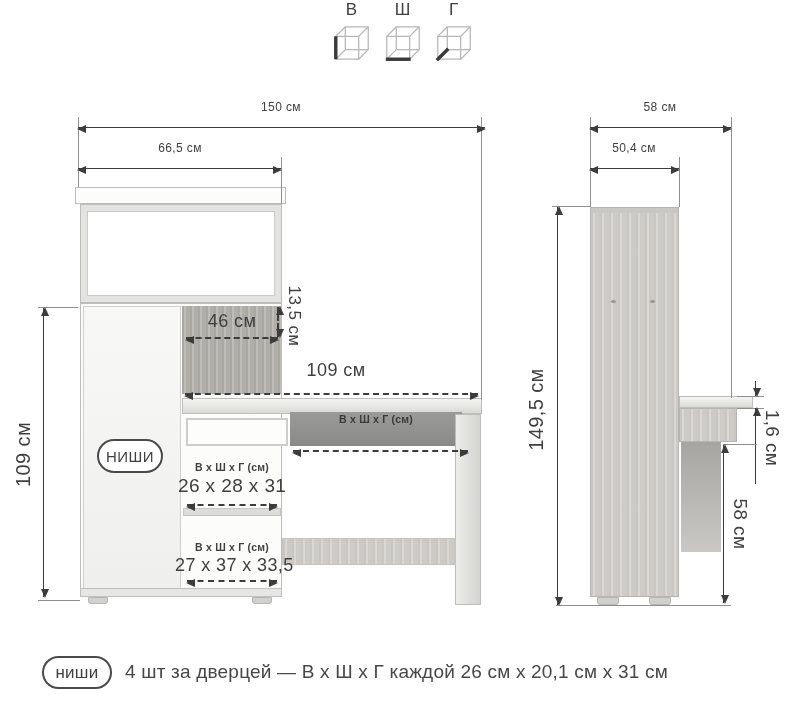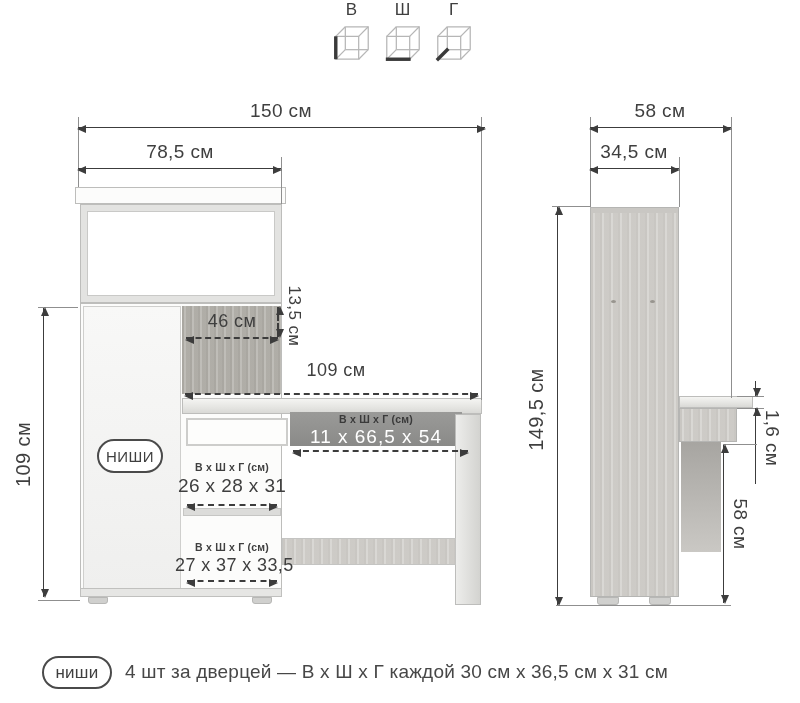--- a/index.html
+++ b/index.html
@@ -3,21 +3,21 @@
 <meta charset="utf-8">
 <style>
   html,body { margin:0; padding:0; background:#ffffff; }
   .canvas {
     position:relative; width:800px; height:703px; background:#ffffff;
     font-family:"Liberation Sans", sans-serif; color:#3f3f3f; overflow:hidden;
   }
   .abs { position:absolute; }
 
   
-  .lbl { position:absolute; text-align:center; font-size:19px; color:#3f3f3f;
+  .lbl { position:absolute; text-align:center; font-size:12px; color:#3f3f3f;
          white-space:nowrap; letter-spacing:.4px; }
   .lbl.sm { font-size:10.5px; font-weight:bold; letter-spacing:.2px; }
   .lbl.md { font-size:18px; }
   .rot90  { transform:rotate(90deg); }
   .rotm90 { transform:rotate(-90deg); }
 
   
   .dim-h { position:absolute; height:0; border-top:1.6px solid #3c3c3c; }
   .dim-h::before,.dim-h::after { content:""; position:absolute; top:-3.2px; width:0; height:0;
       border-top:4px solid transparent; border-bottom:4px solid transparent; }
@@ -134,21 +134,20 @@
     <div class="abs" style="left:83px;top:306px;width:98px;height:284px;box-sizing:border-box;border:1px solid #cfcfcd;background:linear-gradient(180deg,#f8f8f7,#efefee);"></div>
 
     <div class="wood-dark" style="left:182px;top:306px;width:99px;height:88px;"></div>
 
     <div class="desktop" style="left:182px;top:398px;width:300px;height:16px;"></div>
 
     <div class="abs" style="left:186px;top:418px;width:102px;height:28px;box-sizing:border-box;border:2px solid #cdcdcb;background:#fdfdfc;"></div>
 
     <div class="underdesk" style="left:290px;top:412px;width:172px;height:34px;">
       <div class="hdr">В х Ш х Г (см)</div>
-      <div class="val">11 х 66,5 х 54</div>
     </div>
 
     <div class="abs" style="left:183px;top:508px;width:98px;height:8px;background:#dcdcda;border:1px solid #c6c6c4;box-sizing:border-box;"></div>
 
     <div class="abs" style="left:80px;top:588px;width:202px;height:9px;background:#e6e6e4;border:1px solid #c0c0be;box-sizing:border-box;"></div>
     <div class="foot" style="left:88px;top:597px;width:20px;height:7px;"></div>
     <div class="foot" style="left:252px;top:597px;width:20px;height:7px;"></div>
 
     <div class="leg" style="left:455px;top:414px;width:26px;height:191px;"></div>
     <div class="wood" style="left:282px;top:538px;width:174px;height:27px;border:1px solid #c4c4c2;"></div>
@@ -166,21 +165,21 @@
 
   <div>
 
     <div class="ext" style="left:78px;top:117px;width:1px;height:70px;"></div>
     <div class="ext" style="left:481px;top:117px;width:1px;height:283px;"></div>
     <div class="dim-h" style="left:78px;top:127px;width:407px;"></div>
     <div class="lbl" style="left:221px;top:100px;width:120px;">150 см</div>
 
     <div class="ext" style="left:281px;top:157px;width:1px;height:47px;"></div>
     <div class="dim-h" style="left:78px;top:168px;width:203px;"></div>
-    <div class="lbl" style="left:120px;top:141px;width:120px;">78,5 см</div>
+    <div class="lbl" style="left:120px;top:141px;width:120px;">66,5 см</div>
 
     <div class="ext" style="left:38px;top:307px;width:40px;height:1px;"></div>
     <div class="ext" style="left:38px;top:600px;width:42px;height:1px;"></div>
     <div class="dim-v" style="left:43px;top:308px;height:289px;"></div>
     <div class="lbl rotm90" style="left:-27px;top:443px;width:100px;font-size:20px;">109 см</div>
 
     <div class="lbl md" style="left:182px;top:311px;width:100px;">46 см</div>
     <div class="dim-h dashed" style="left:186px;top:337px;width:92px;"></div>
 
     <div class="dim-v dashed" style="left:277px;top:307px;height:30px;"></div>
@@ -212,37 +211,37 @@
 
   <div>
 
     <div class="ext" style="left:590px;top:117px;width:1px;height:90px;"></div>
     <div class="ext" style="left:731px;top:117px;width:1px;height:281px;"></div>
     <div class="dim-h" style="left:590px;top:127px;width:141px;"></div>
     <div class="lbl" style="left:600px;top:100px;width:120px;">58 см</div>
 
     <div class="ext" style="left:679px;top:157px;width:1px;height:50px;"></div>
     <div class="dim-h" style="left:590px;top:168px;width:89px;"></div>
-    <div class="lbl" style="left:574px;top:141px;width:120px;">34,5 см</div>
+    <div class="lbl" style="left:574px;top:141px;width:120px;">50,4 см</div>
 
     <div class="ext" style="left:552px;top:206px;width:38px;height:1px;"></div>
     <div class="dim-v" style="left:557px;top:207px;height:398px;"></div>
     <div class="lbl rotm90" style="left:476px;top:398px;width:120px;font-size:20px;">149,5 см</div>
 
     <div class="ext" style="left:737px;top:396px;width:27px;height:1px;"></div>
     <div class="ext" style="left:737px;top:408px;width:27px;height:1px;"></div>
     <div class="dim-v no-start" style="left:755px;top:381px;height:15px;"></div>
     <div class="dim-v no-end" style="left:755px;top:408px;height:76px;"></div>
     <div class="lbl rot90" style="left:712px;top:427px;width:120px;font-size:19px;">1,6 см</div>
 
     <div class="ext" style="left:723px;top:444px;width:34px;height:1px;"></div>
     <div class="dim-v" style="left:723px;top:445px;height:158px;"></div>
     <div class="lbl rot90" style="left:680px;top:513px;width:120px;font-size:19px;">58 см</div>
   </div>
 
   <div>
     <div class="oval" style="left:42px;top:656px;width:70px;height:33px;">
       <span style="font-size:17px;letter-spacing:.3px;">ниши</span>
     </div>
-    <div class="note-text" style="left:125px;top:661px;">4 шт за дверцей — В х Ш х Г каждой 30 см х 36,5 см х 31 см</div>
+    <div class="note-text" style="left:125px;top:661px;">4 шт за дверцей — В х Ш х Г каждой 26 см х 20,1 см х 31 см</div>
   </div>
 
 </div>
 
 </body></html>

